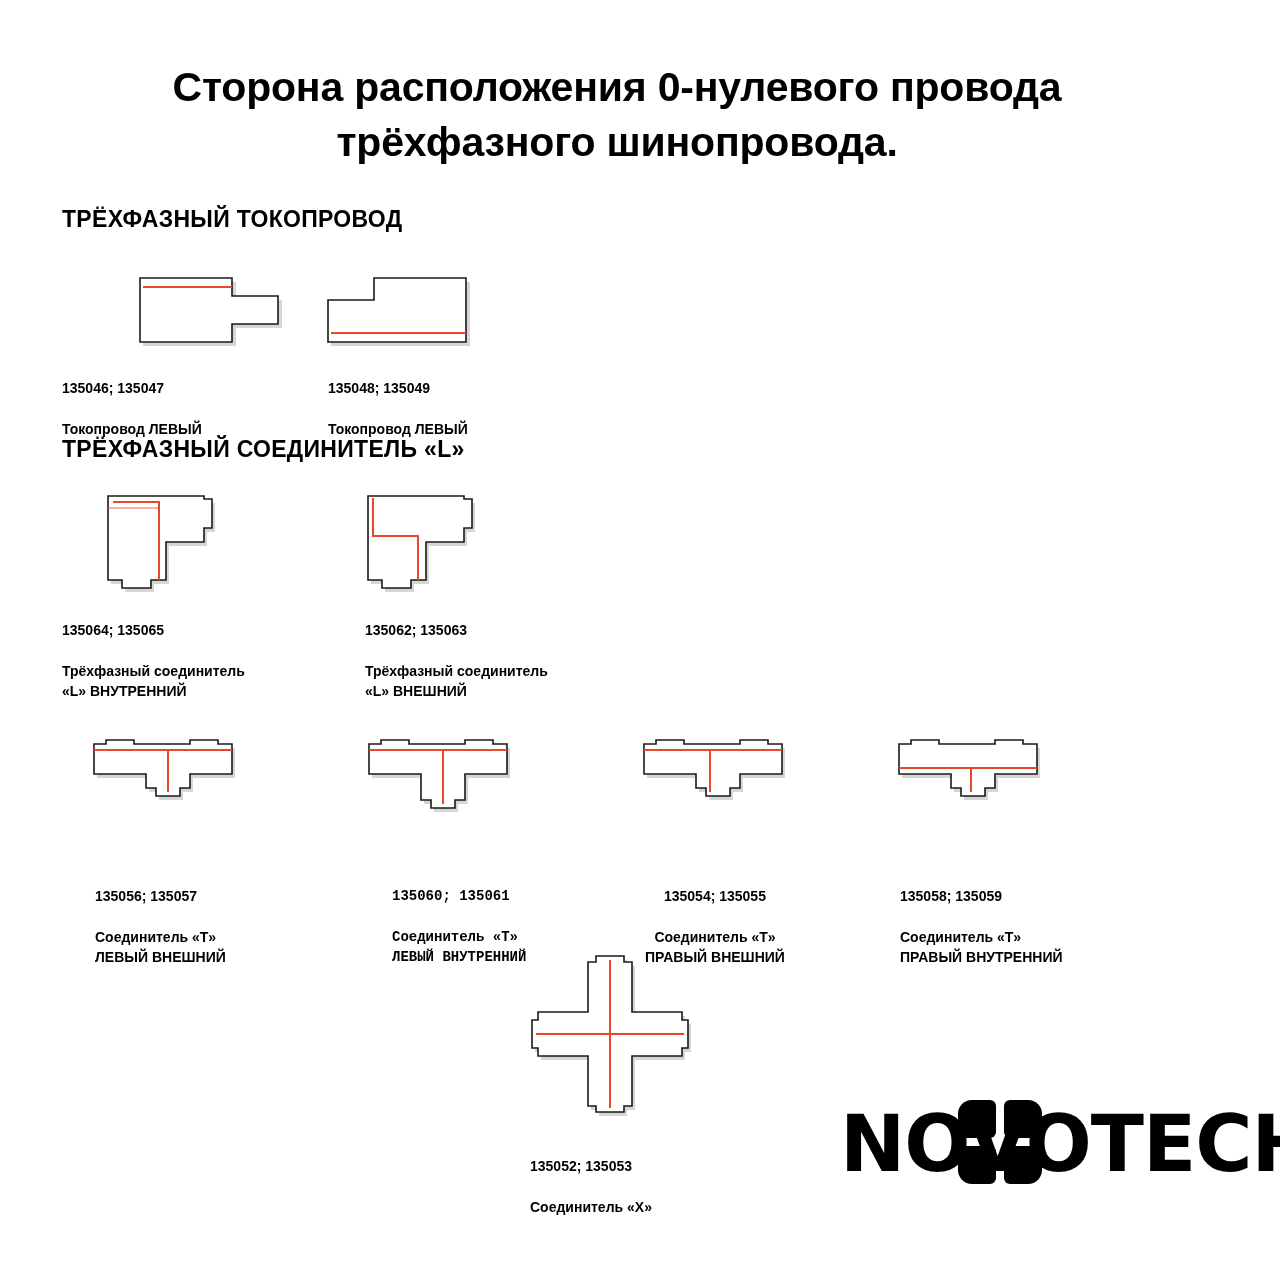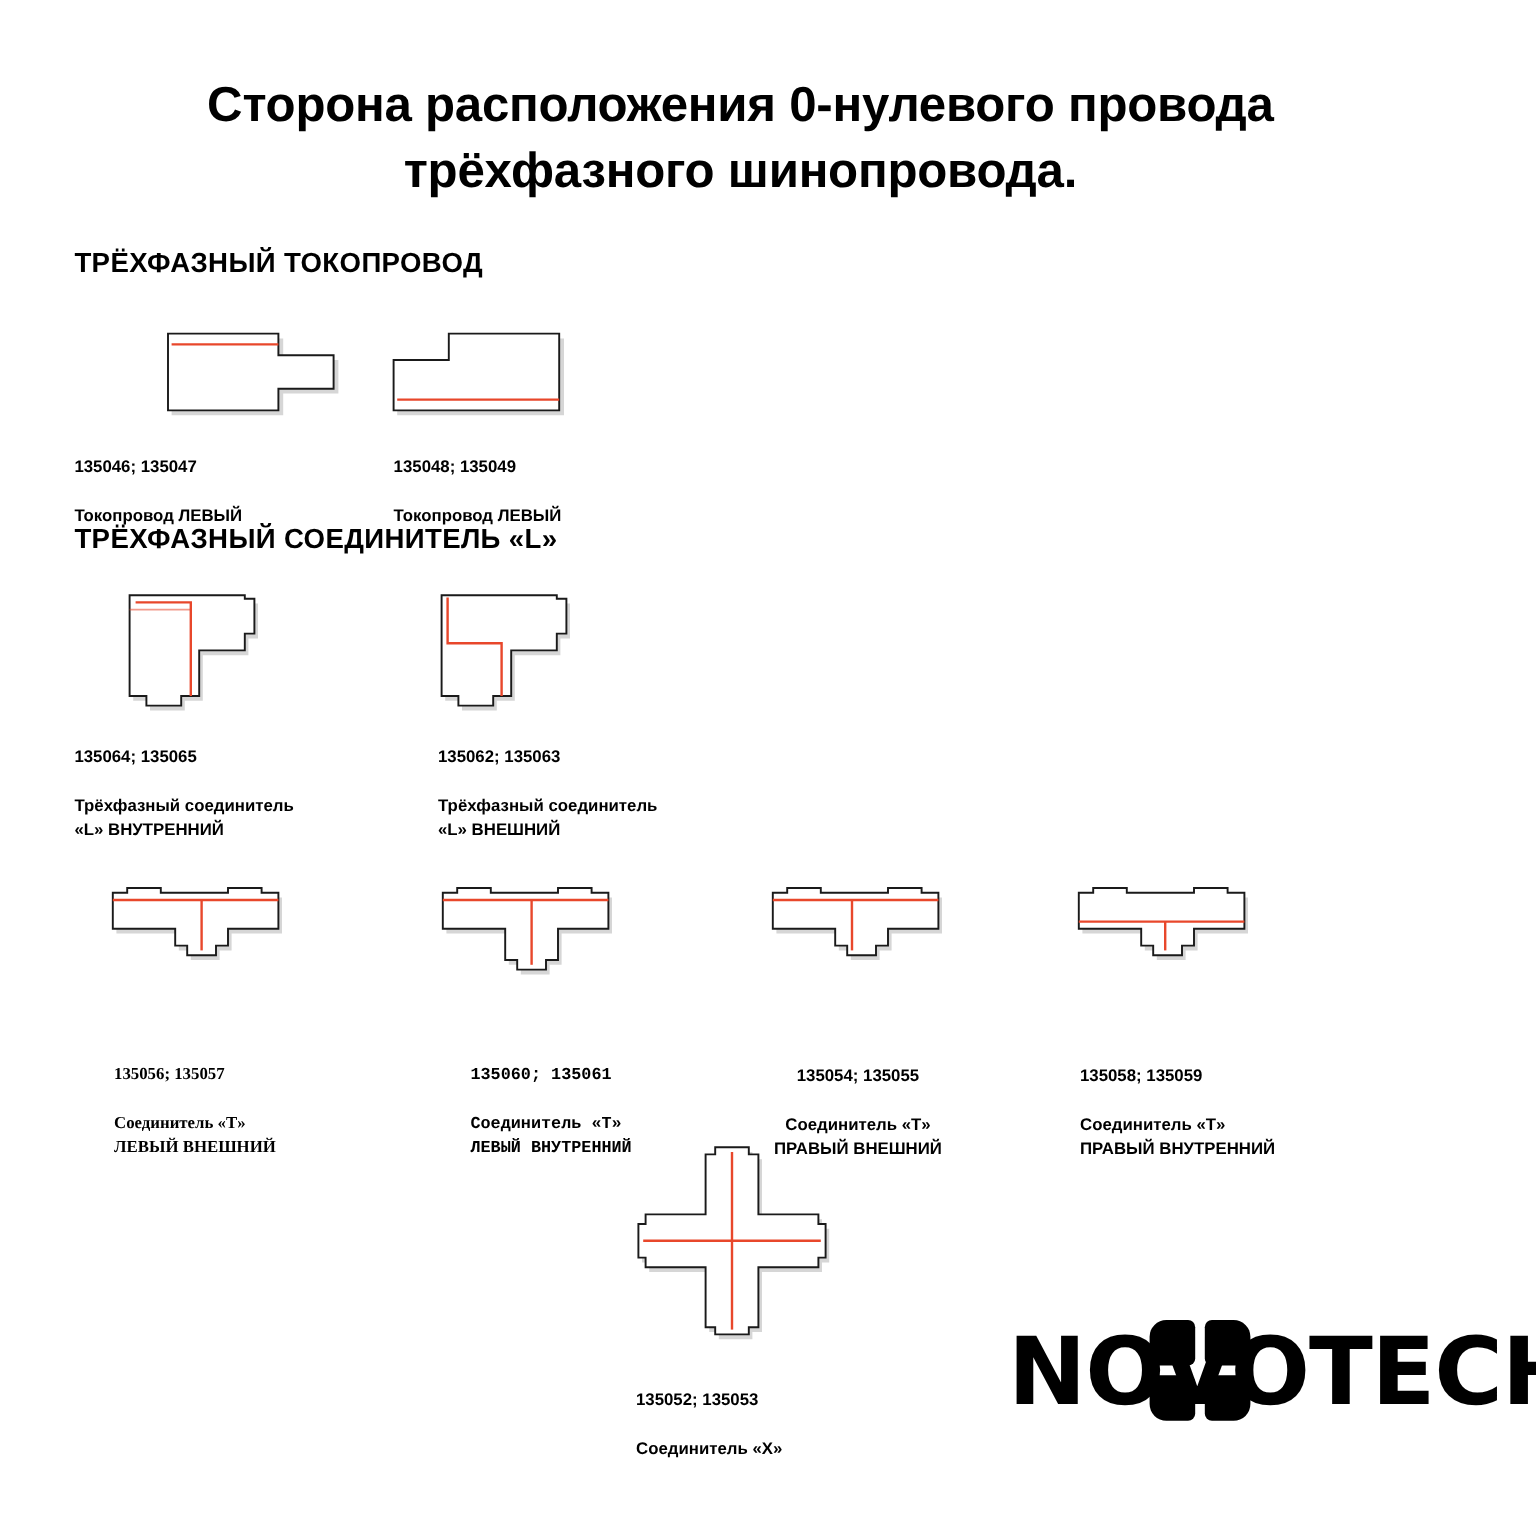--- a/index.html
+++ b/index.html
@@ -147,21 +147,21 @@
 
 
   <svg class="fig" style="left:60px; top:730px;" width="270" height="120" viewBox="0 0 270 120">
     <g transform="translate(3,4)">
       <path d="M34,14 L46,14 L46,10 L74,10 L74,14 L130,14 L130,10 L158,10 L158,14 L172,14 L172,44 L130,44 L130,58 L120,58 L120,66 L96,66 L96,58 L86,58 L86,44 L34,44 Z" fill="#d6d6d6"></path>
     </g>
     <path d="M34,14 L46,14 L46,10 L74,10 L74,14 L130,14 L130,10 L158,10 L158,14 L172,14 L172,44 L130,44 L130,58 L120,58 L120,66 L96,66 L96,58 L86,58 L86,44 L34,44 Z" fill="#ffffff" stroke="#1a1a1a" stroke-width="1.6"></path>
     <path d="M34,20 L172,20" stroke="#e8472b" stroke-width="2"></path>
     <path d="M108,20 L108,62" stroke="#e8472b" stroke-width="2"></path>
   </svg>
-  <div class="caption" style="left:95px; top:866px;font-family:Liberation Serif, serif;">
+  <div class="caption" style="left:95px; top:866px;">
     <span>135056; 135057</span><br>
     <span>Соединитель «T»
 ЛЕВЫЙ ВНЕШНИЙ</span>
   </div>
 
   <svg class="fig" style="left:335px; top:730px;" width="270" height="130" viewBox="0 0 270 130">
     <g transform="translate(3,4)">
       <path d="M34,14 L46,14 L46,10 L74,10 L74,14 L130,14 L130,10 L158,10 L158,14 L172,14 L172,44 L130,44 L130,70 L120,70 L120,78 L96,78 L96,70 L86,70 L86,44 L34,44 Z" fill="#d6d6d6"></path>
     </g>
     <path d="M34,14 L46,14 L46,10 L74,10 L74,14 L130,14 L130,10 L158,10 L158,14 L172,14 L172,44 L130,44 L130,70 L120,70 L120,78 L96,78 L96,70 L86,70 L86,44 L34,44 Z" fill="#ffffff" stroke="#1a1a1a" stroke-width="1.6"></path>

